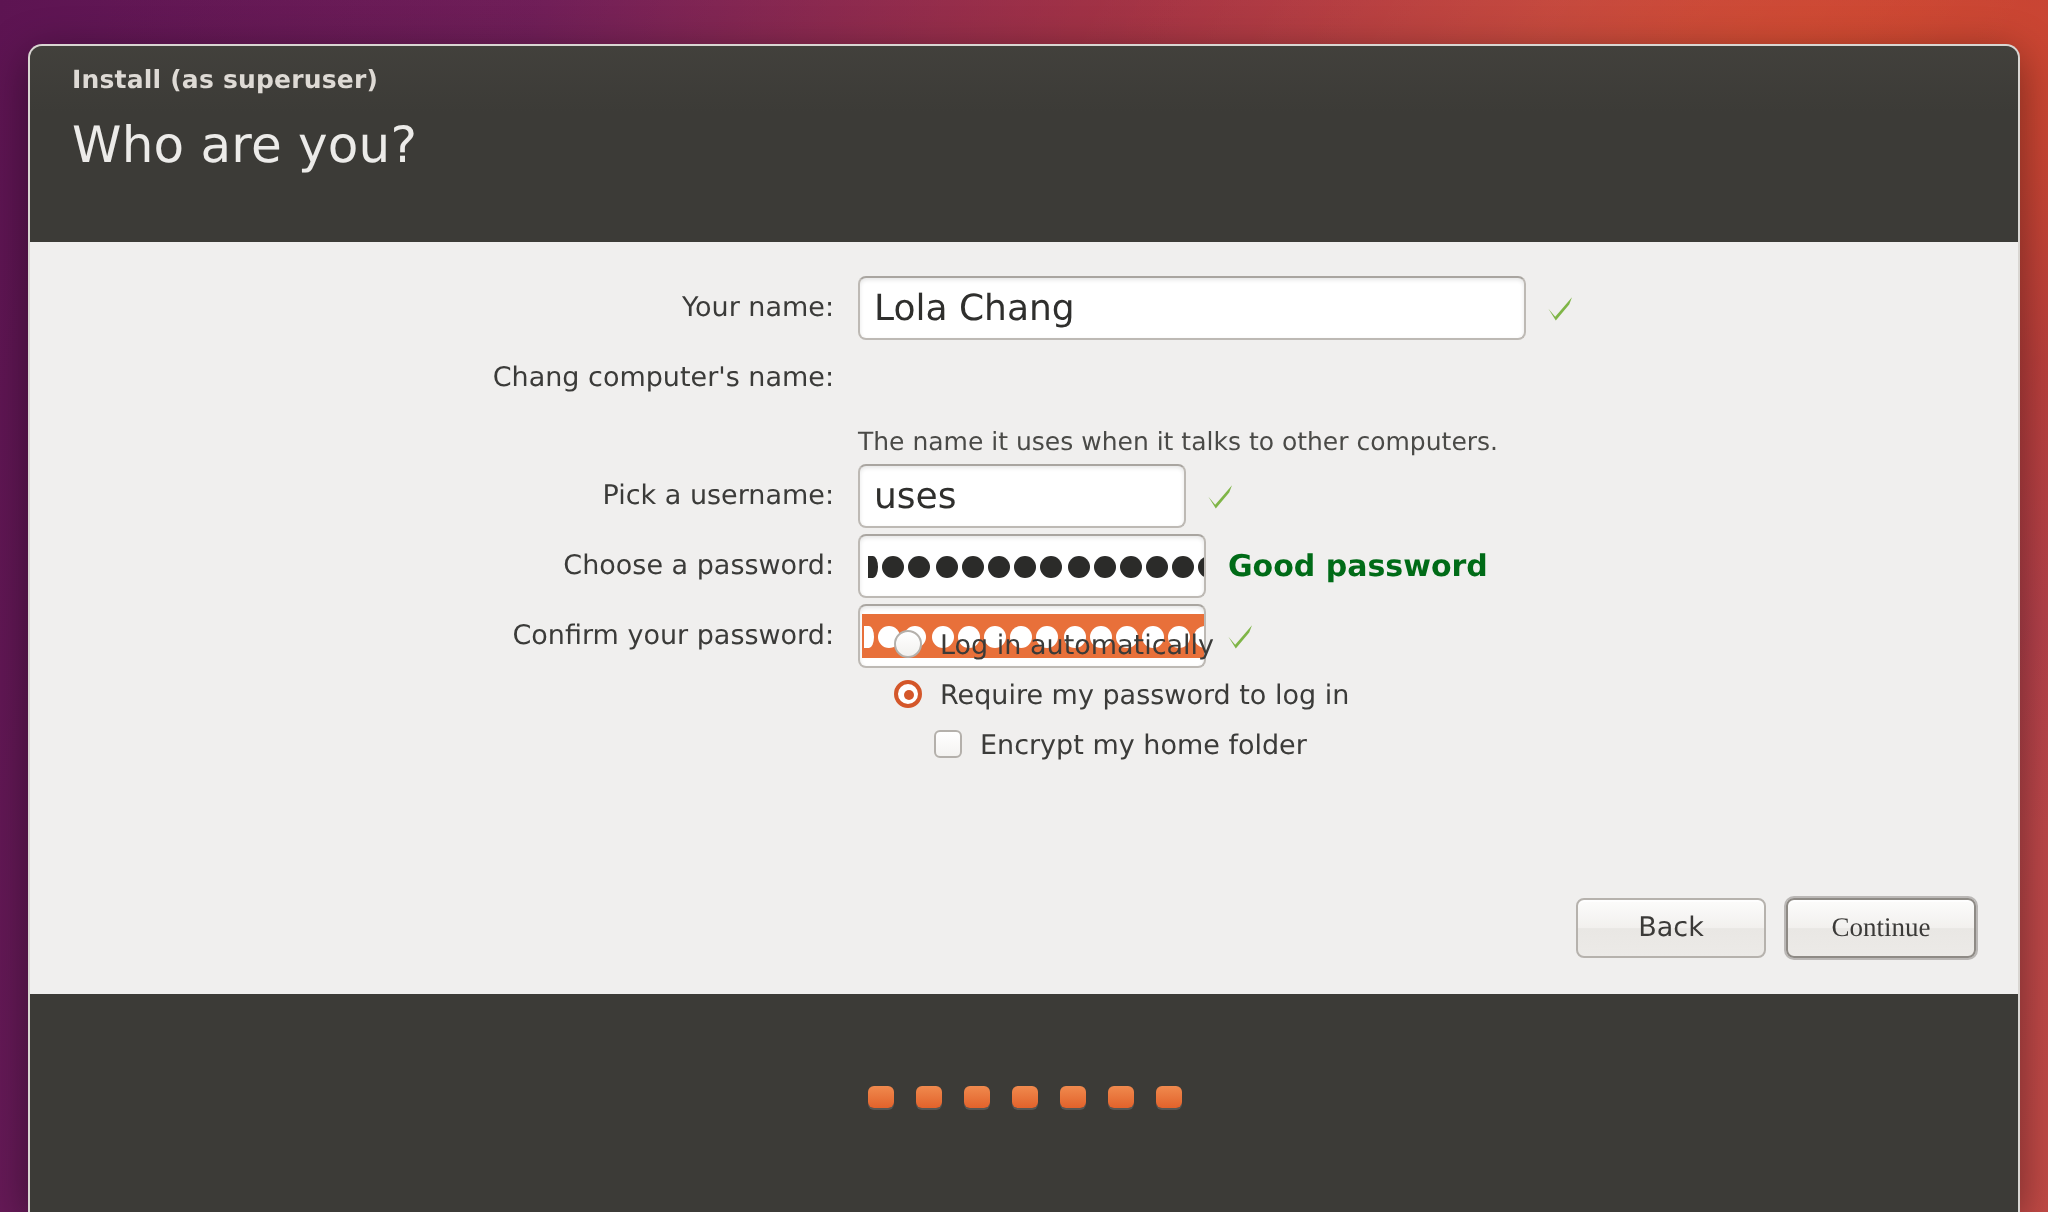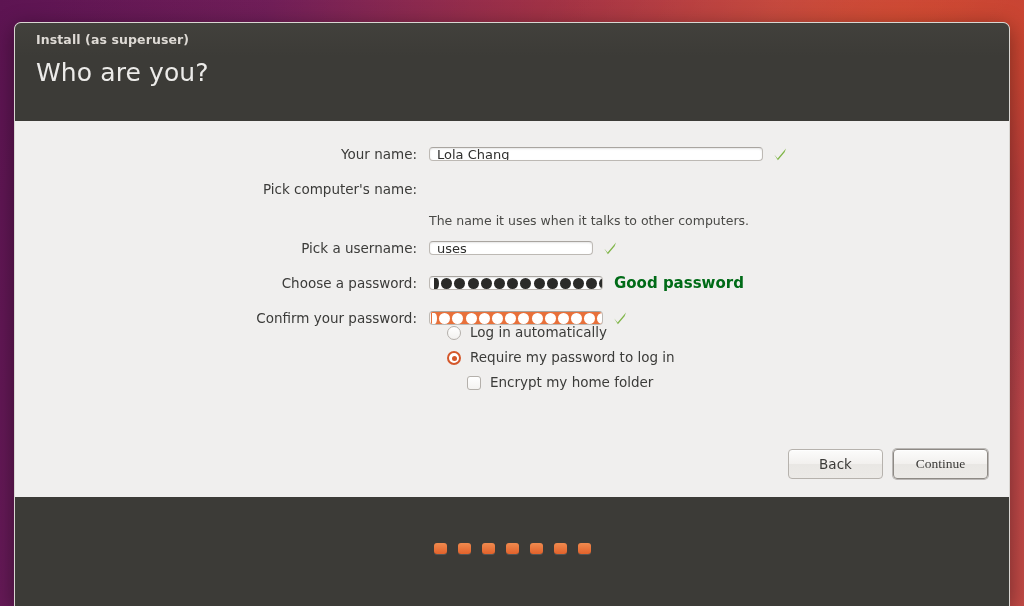--- a/index.html
+++ b/index.html
@@ -108,30 +108,30 @@
     color: #3b3b39;
     white-space: nowrap;
   }
   .field-area {
     display: flex;
     align-items: center;
     flex: 1;
   }
 
   .tbox {
-    height: 14px;
+    height: 32px;
     box-sizing: border-box;
     border: 1px solid #bdb9b4;
     border-top-color: #a9a5a0;
     border-radius: 4px;
     background: #ffffff;
     display: flex;
     align-items: center;
     padding: 0 7px;
-    font-size: 13px;
+    font-size: 18px;
     color: #2f2f2d;
     box-shadow: inset 0 1px 2px rgba(0,0,0,0.10);
     overflow: hidden;
     white-space: nowrap;
   }
   .tbox.wide { width: 334px; }
   .tbox.mid  { width: 164px; }
   .tbox.pw   { width: 174px; }
 
   .hint {
@@ -190,21 +190,21 @@
   .sel-wrap .b { background: #ffffff; }
 
   
   .opts {
     position: absolute;
     left: 432px;
     top: 194px;
   }
   .opt {
     display: flex;
-    align-items: flex-end;
+    align-items: flex-start;
     height: 25px;
     font-size: 13.5px;
     color: #3b3b39;
   }
   .opt.indent { padding-left: 20px; }
   .radio {
     width: 14px;
     height: 14px;
     border-radius: 50%;
     border: 1px solid #b4b0ab;
@@ -314,21 +314,21 @@
           <div class="tbox wide">Lola Chang</div>
           <span class="check">
             <svg width="16" height="16" viewBox="0 0 16 16">
               <path d="M2.2 8.4 L5.6 12.4 L14 2.6 L12.6 6.2 L5.9 14.2 Z" fill="#7fb547"></path>
             </svg>
           </span>
         </div>
       </div>
 
       <div class="row">
-        <div class="label">Pick computer's name:</div>
+        <div class="label">Chang computer's name:</div>
       </div>
 
       <div class="row row-note">
         <div class="label"></div>
         <div class="field-area">
           <div class="hint">The name it uses when it talks to other computers.</div>
         </div>
       </div>
 
       <div class="row">

